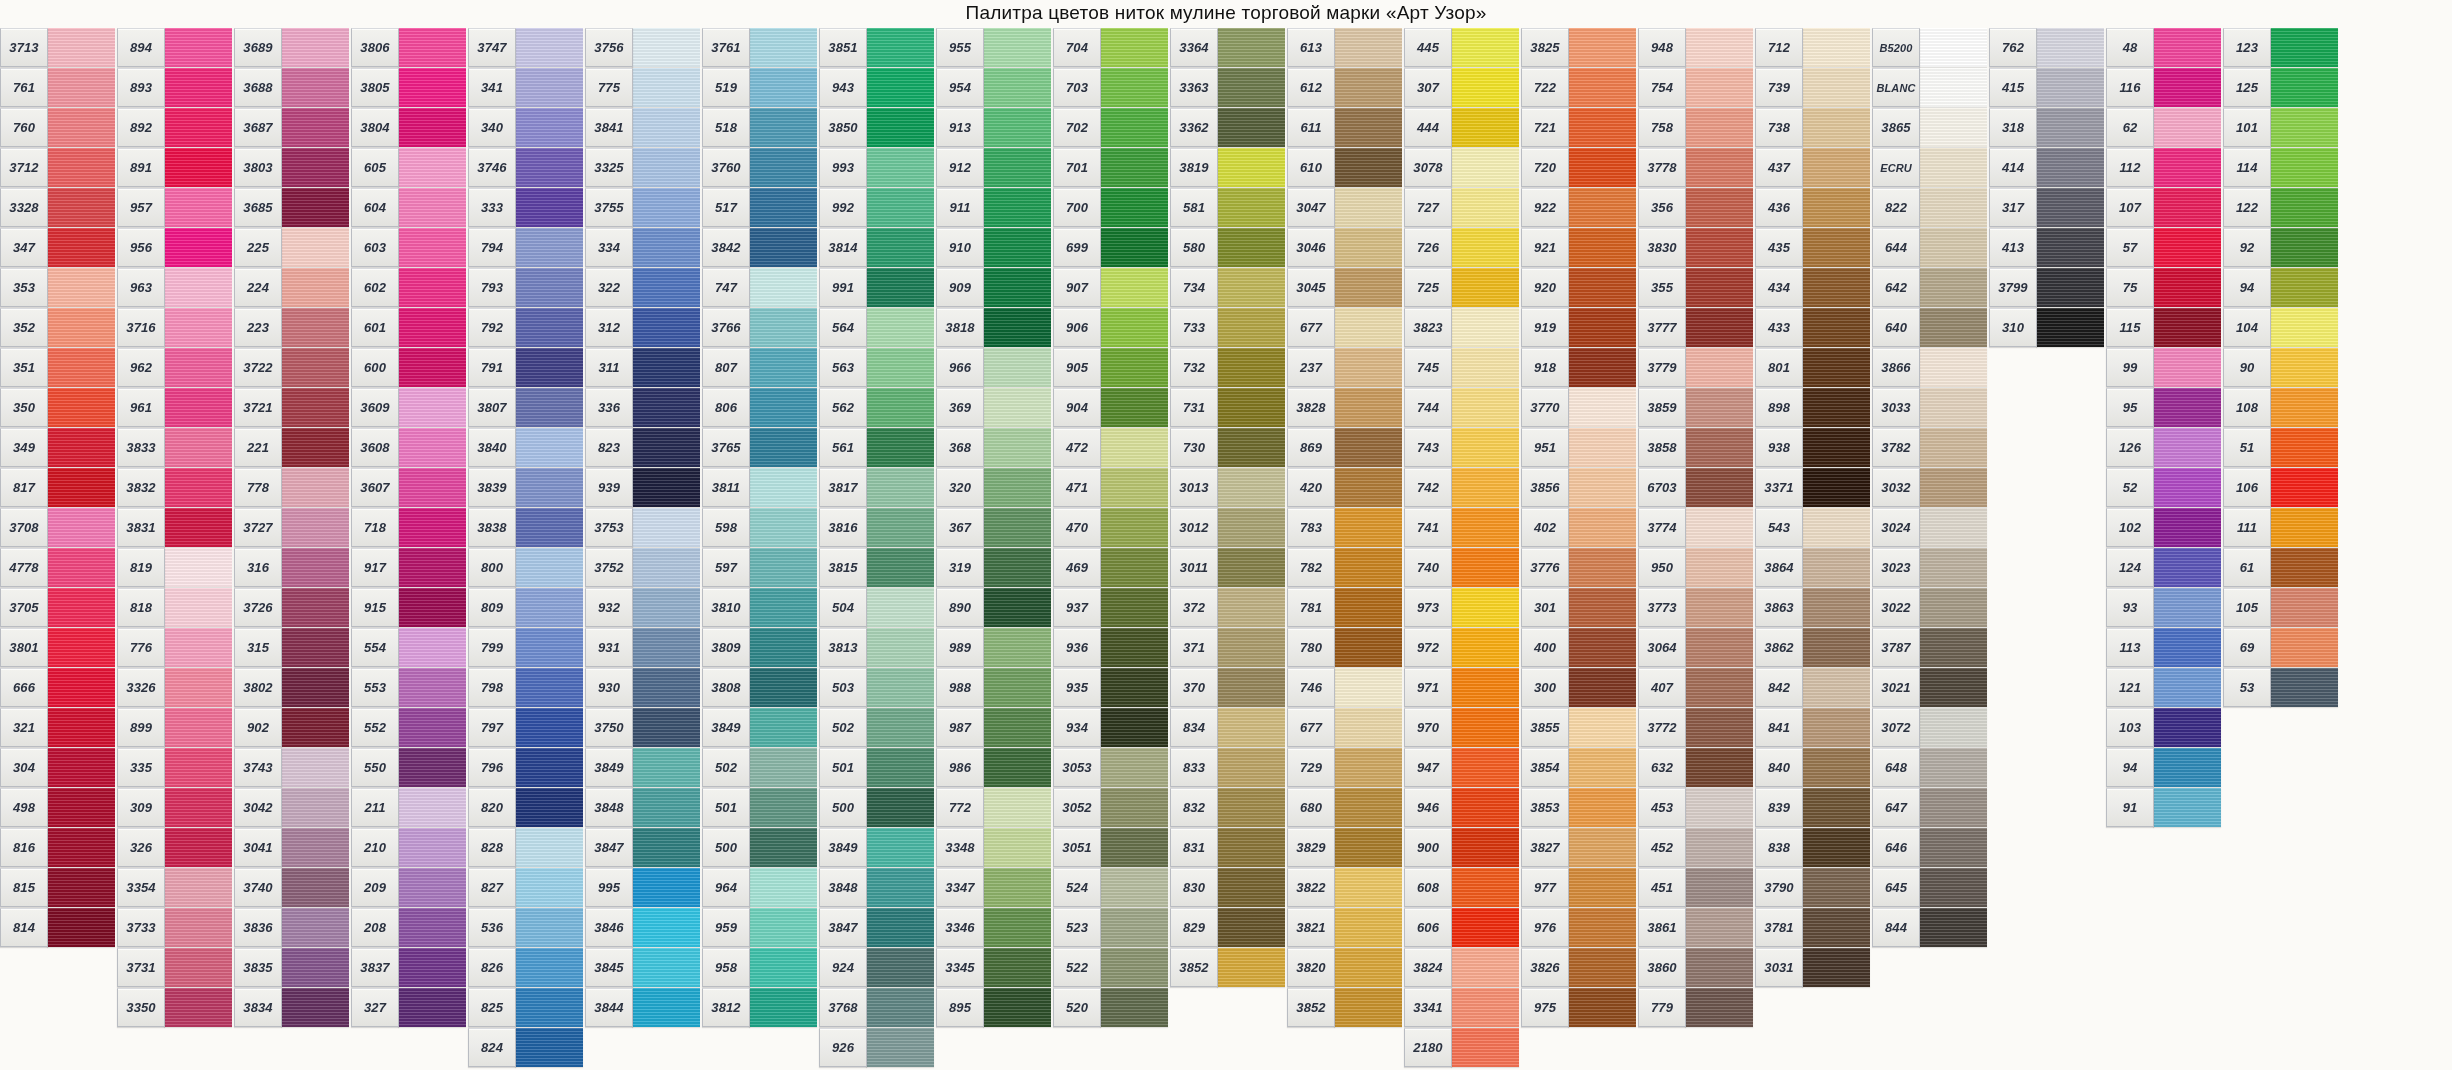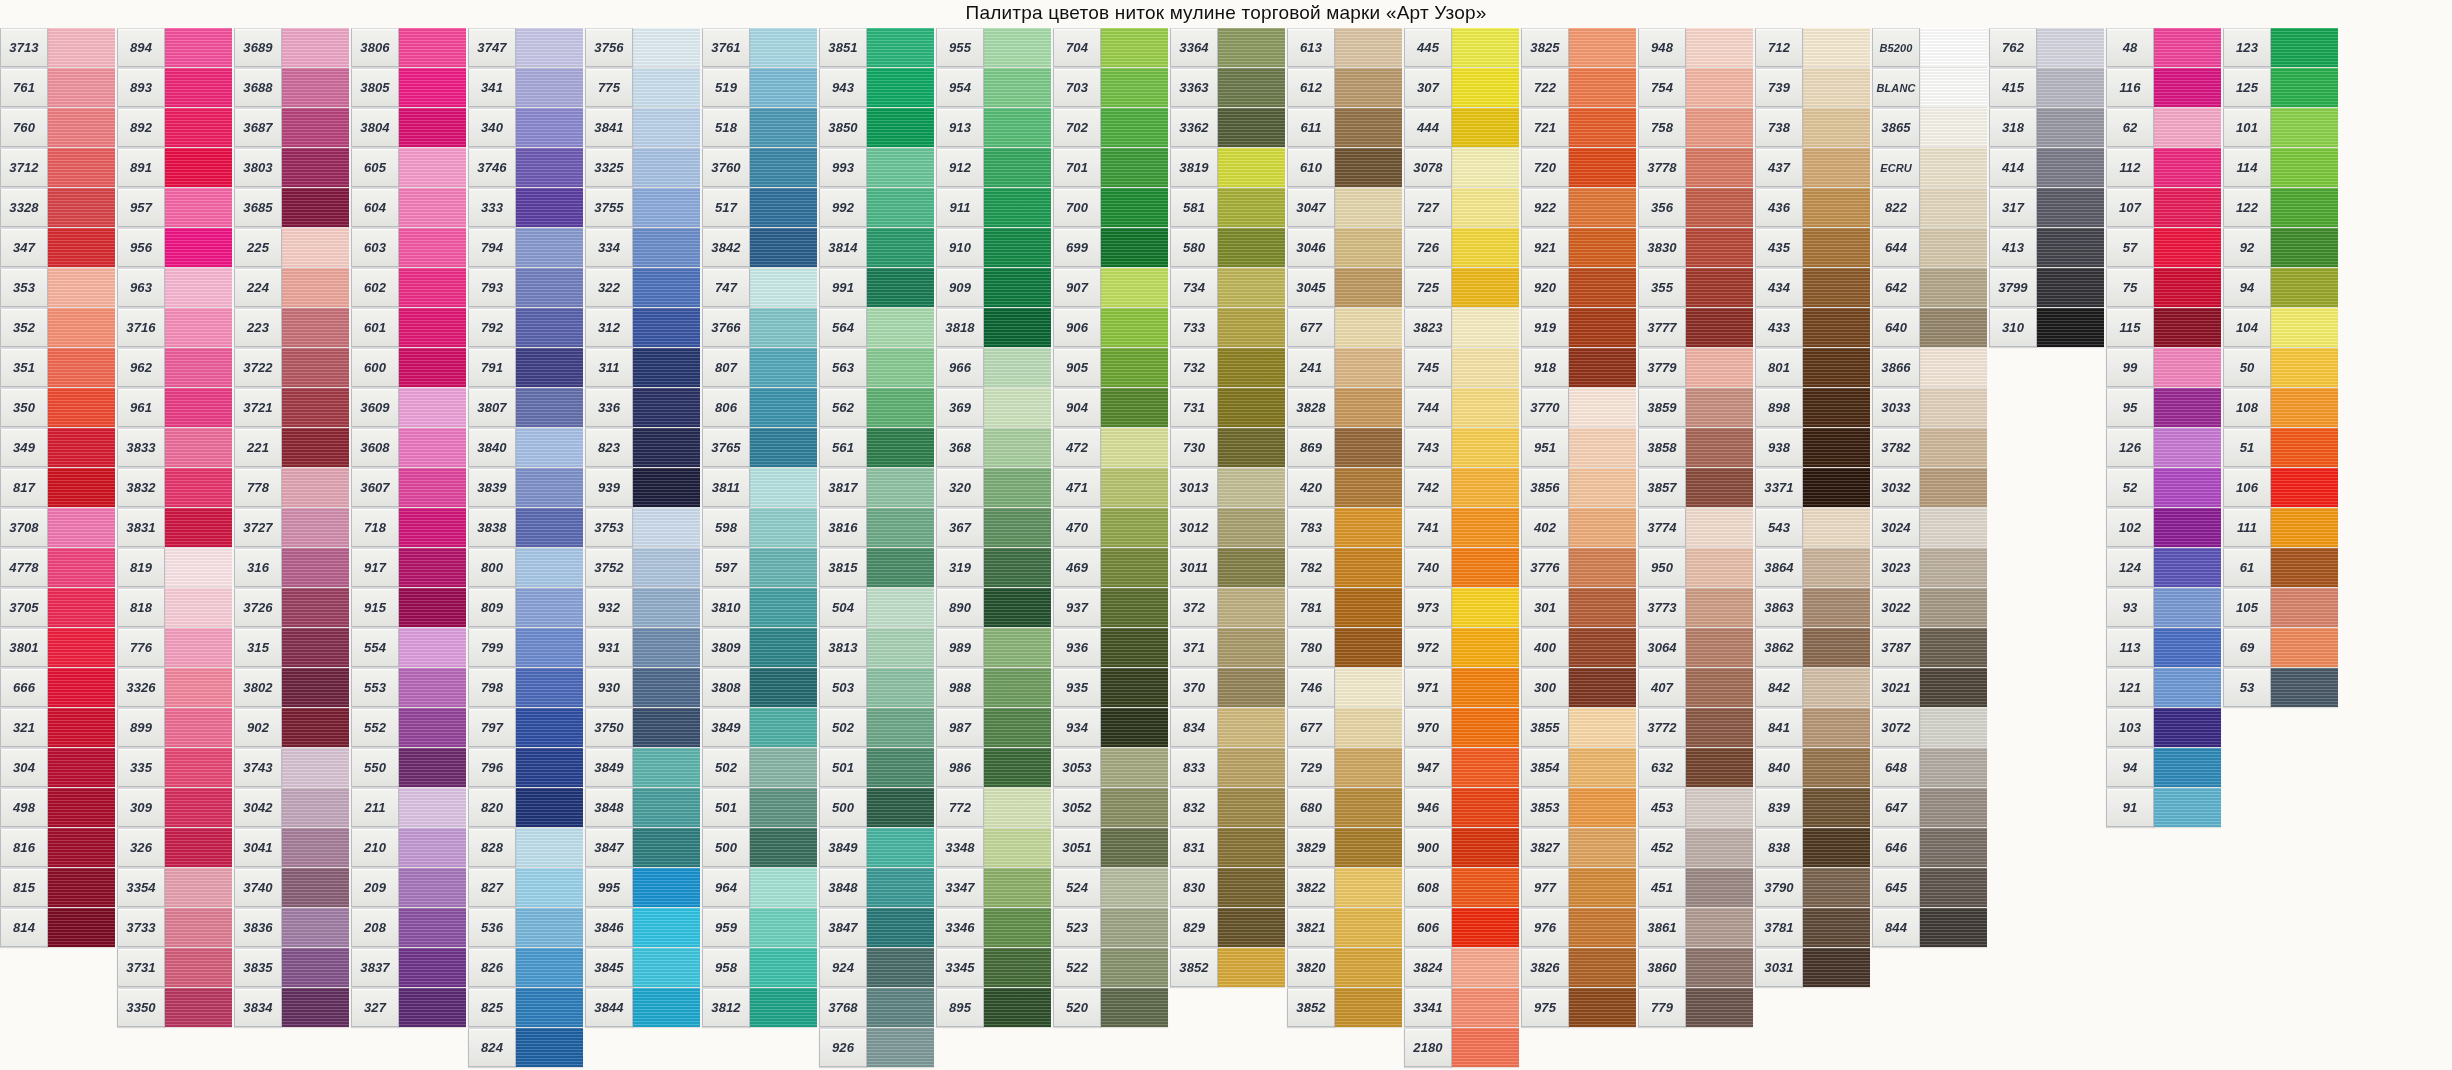--- a/index.html
+++ b/index.html
@@ -1213,21 +1213,21 @@
       </div>
       <div class="row">
         <div class="code">3045</div>
         <div class="swatch" style="background: rgb(192, 154, 98);"></div>
       </div>
       <div class="row">
         <div class="code">677</div>
         <div class="swatch" style="background: rgb(236, 220, 174);"></div>
       </div>
       <div class="row">
-        <div class="code">241</div>
+        <div class="code">237</div>
         <div class="swatch" style="background: rgb(220, 184, 134);"></div>
       </div>
       <div class="row">
         <div class="code">3828</div>
         <div class="swatch" style="background: rgb(201, 154, 93);"></div>
       </div>
       <div class="row">
         <div class="code">869</div>
         <div class="swatch" style="background: rgb(149, 105, 58);"></div>
       </div>
@@ -1535,21 +1535,21 @@
       </div>
       <div class="row">
         <div class="code">3859</div>
         <div class="swatch" style="background: rgb(201, 144, 130);"></div>
       </div>
       <div class="row">
         <div class="code">3858</div>
         <div class="swatch" style="background: rgb(168, 104, 88);"></div>
       </div>
       <div class="row">
-        <div class="code">3857</div>
+        <div class="code">6703</div>
         <div class="swatch" style="background: rgb(138, 76, 60);"></div>
       </div>
       <div class="row">
         <div class="code">3774</div>
         <div class="swatch" style="background: rgb(243, 221, 208);"></div>
       </div>
       <div class="row">
         <div class="code">950</div>
         <div class="swatch" style="background: rgb(232, 192, 171);"></div>
       </div>
@@ -1933,21 +1933,21 @@
       </div>
       <div class="row">
         <div class="code">94</div>
         <div class="swatch" style="background: rgb(154, 168, 42);"></div>
       </div>
       <div class="row">
         <div class="code">104</div>
         <div class="swatch" style="background: rgb(244, 239, 108);"></div>
       </div>
       <div class="row">
-        <div class="code">50</div>
+        <div class="code">90</div>
         <div class="swatch" style="background: rgb(249, 200, 60);"></div>
       </div>
       <div class="row">
         <div class="code">108</div>
         <div class="swatch" style="background: rgb(247, 154, 42);"></div>
       </div>
       <div class="row">
         <div class="code">51</div>
         <div class="swatch" style="background: rgb(244, 90, 24);"></div>
       </div>

